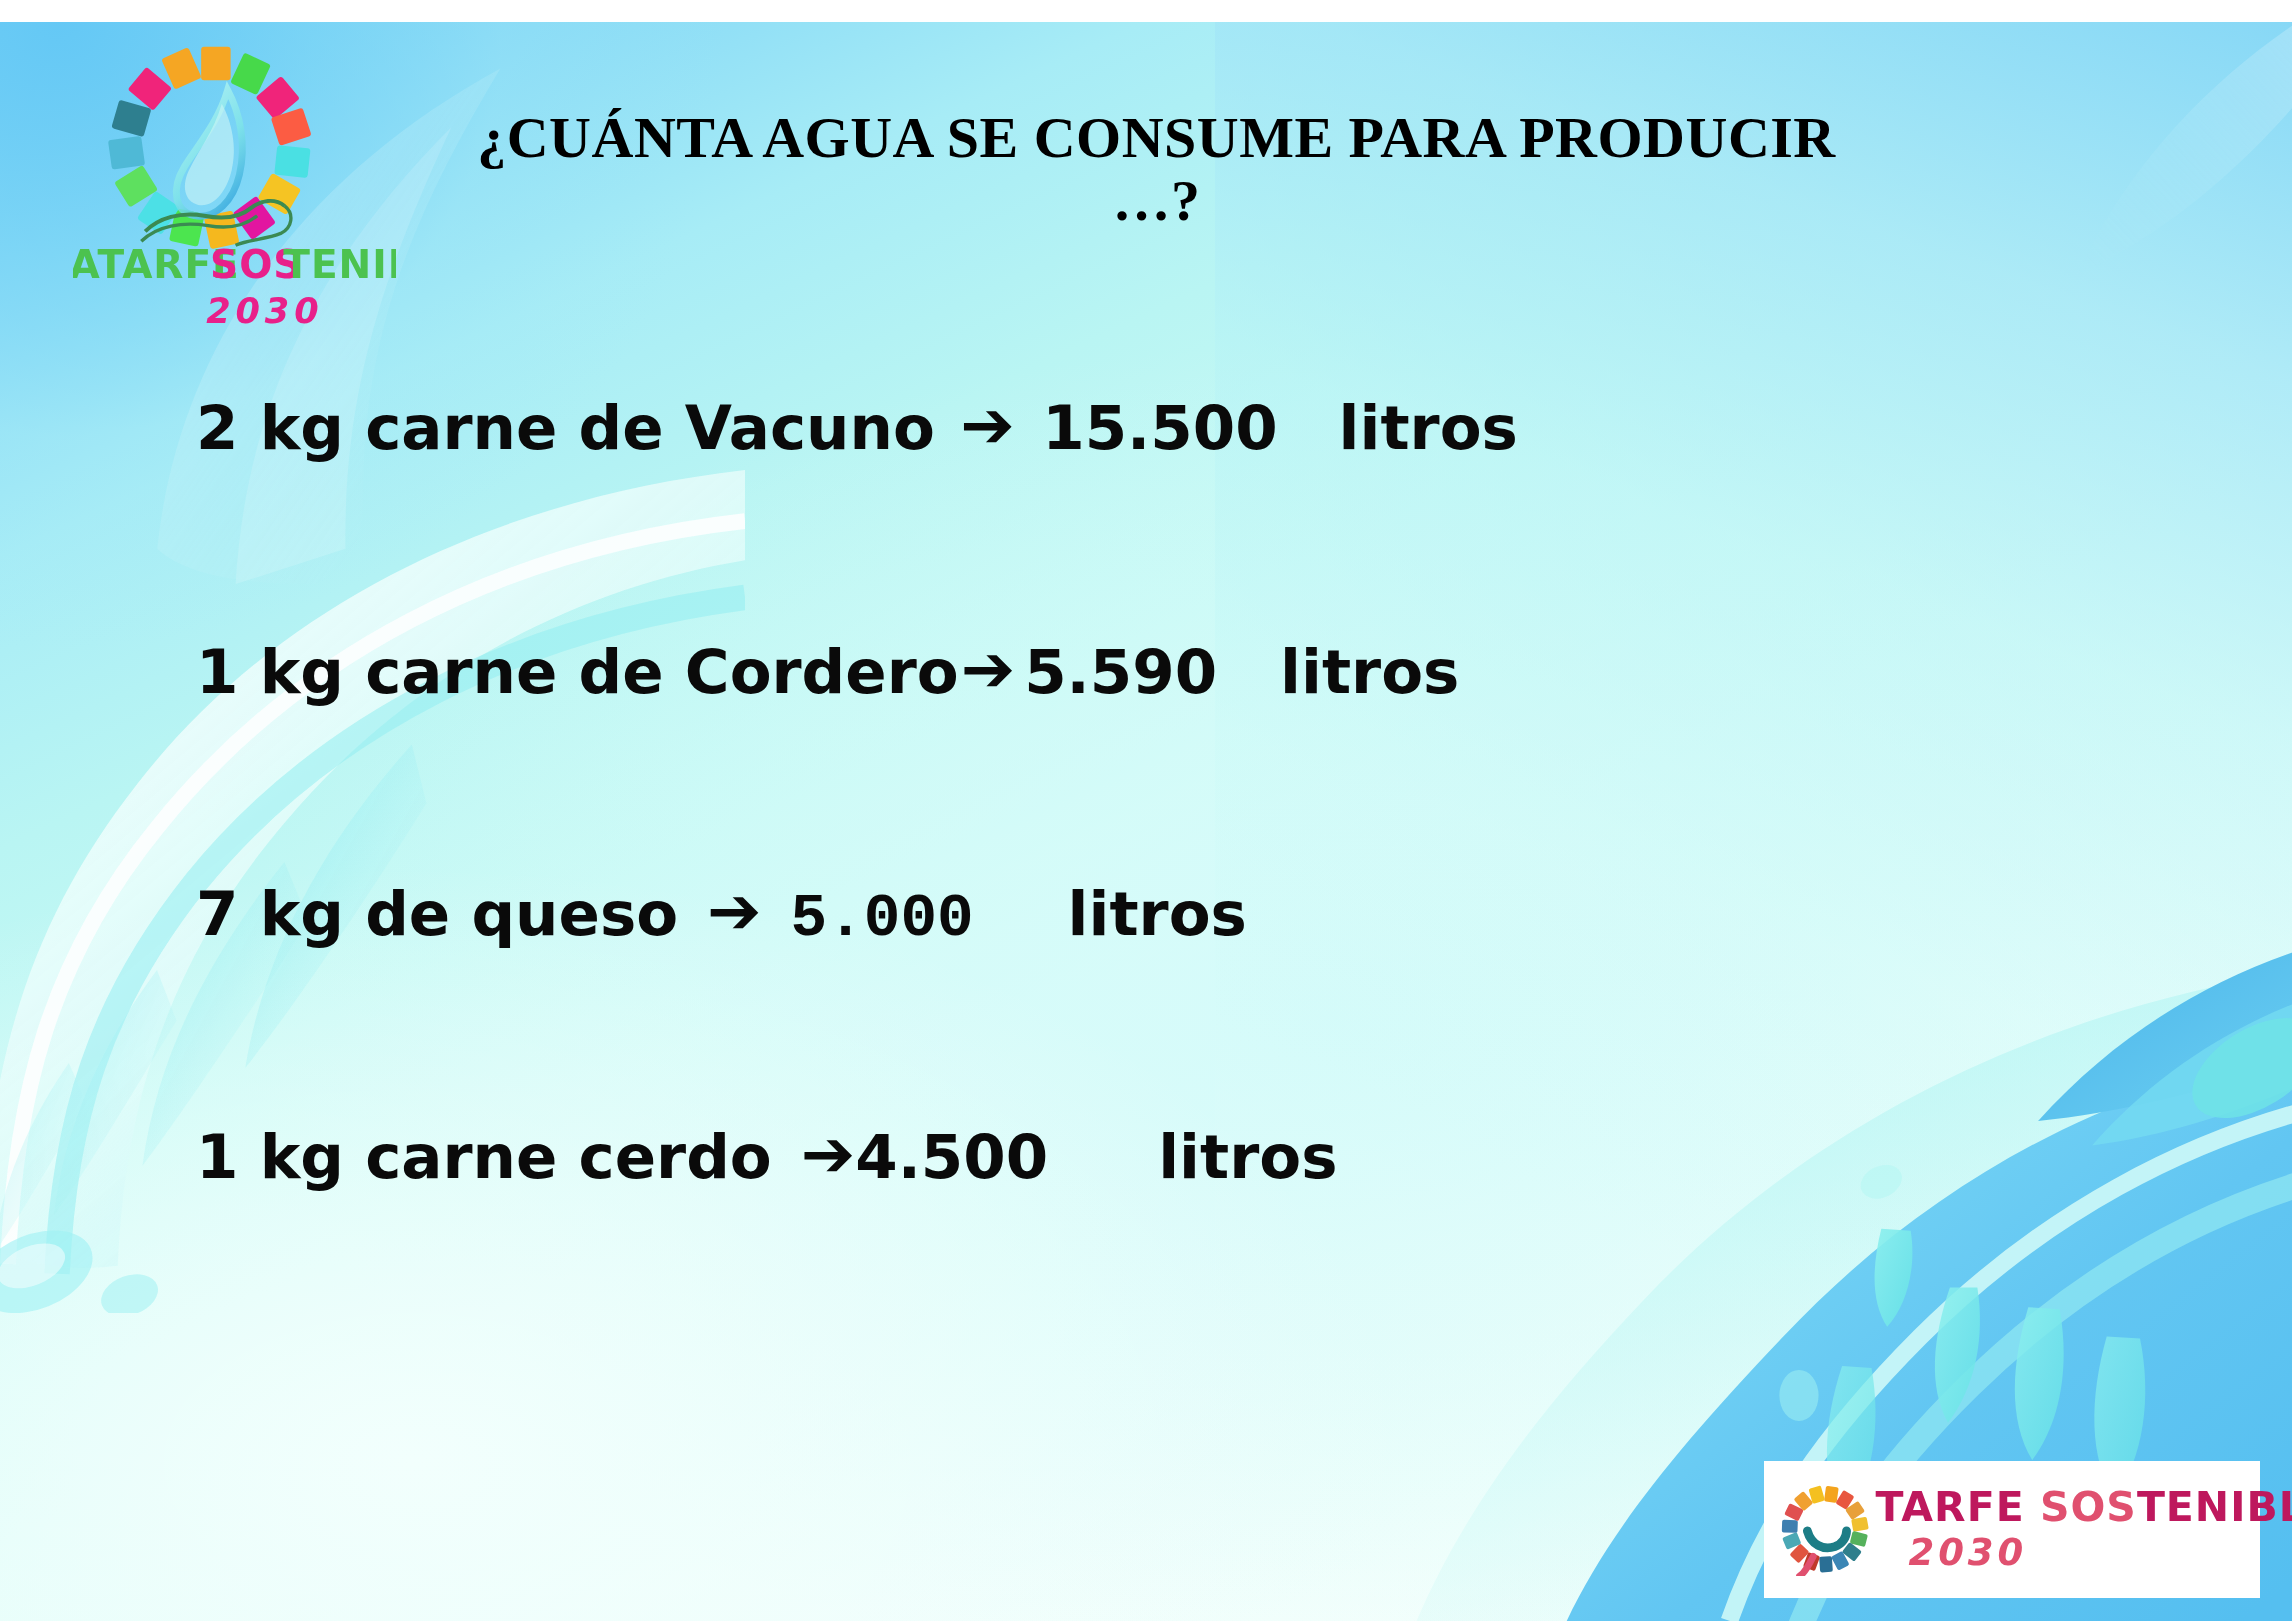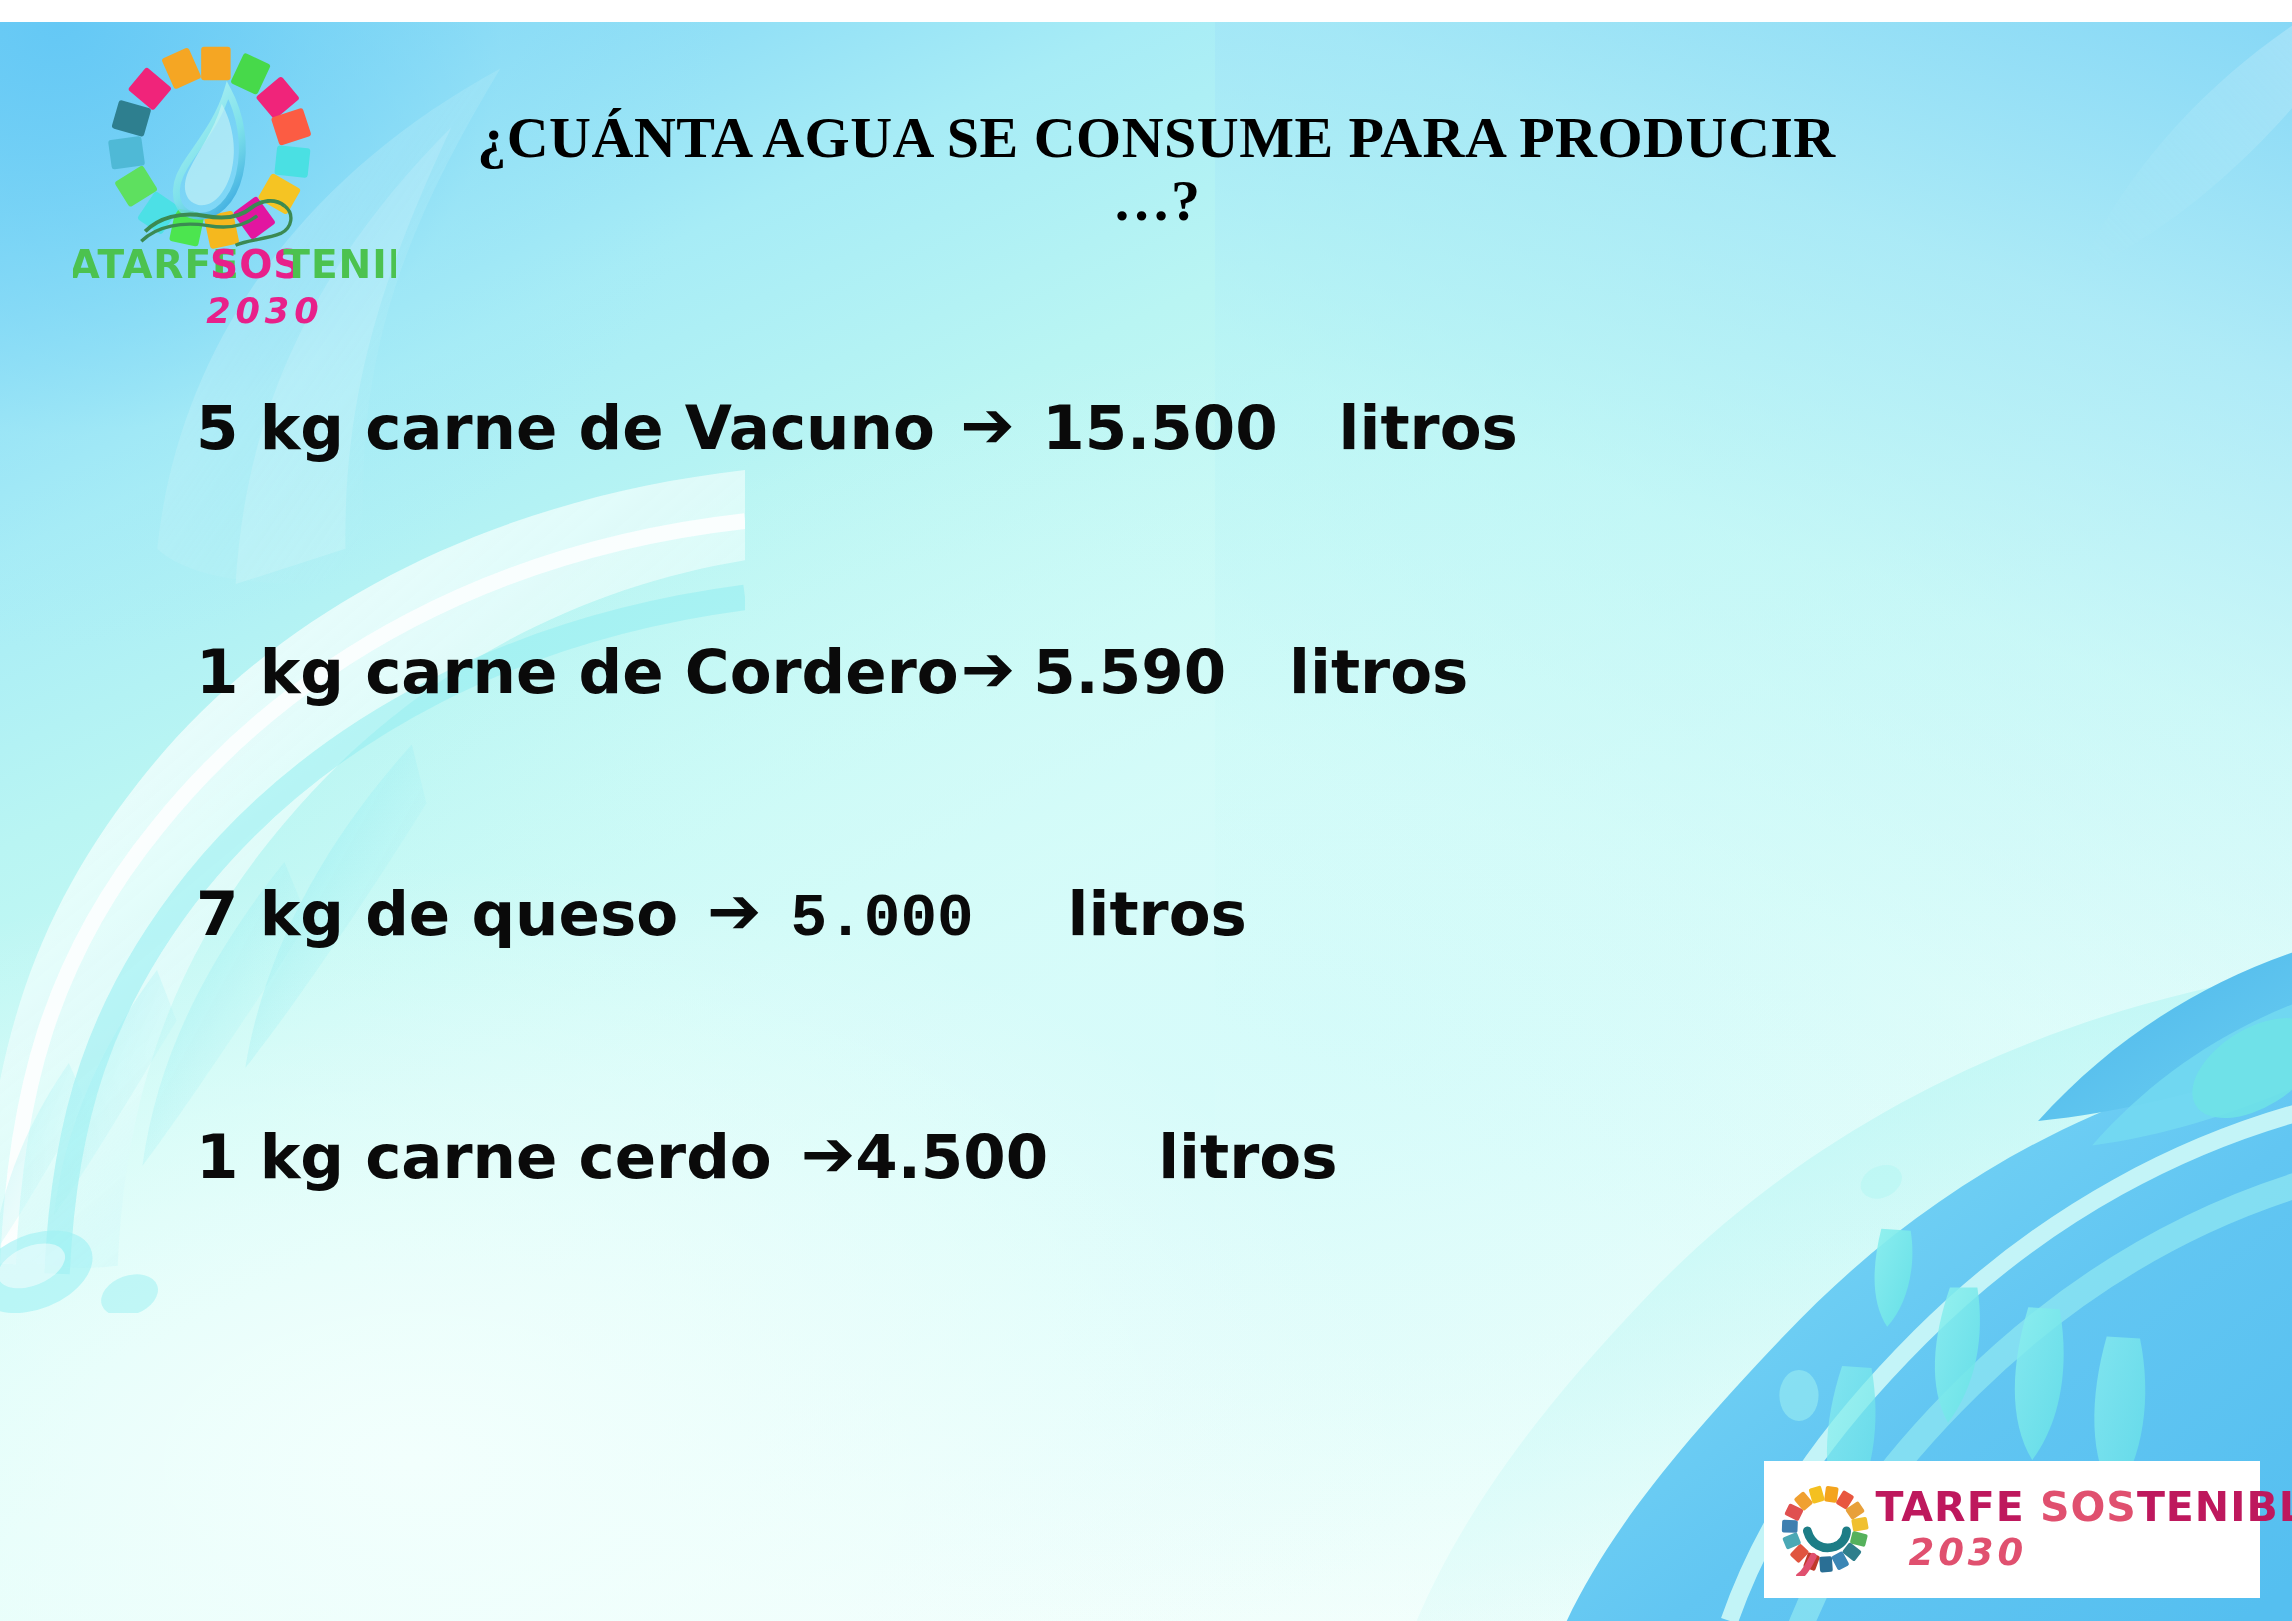--- a/index.html
+++ b/index.html
@@ -336,30 +336,30 @@
   </div>
 
   <div id="title">
     <div>¿CUÁNTA AGUA SE CONSUME PARA PRODUCIR</div>
     <div>…?</div>
   </div>
 
   <div id="body-lines">
 
     <div class="line r0">
-      <span class="label">5 kg carne de Vacuno</span>
+      <span class="label">2 kg carne de Vacuno</span>
       <span class="arrow" style="margin-left:25.5px;">➔</span>
       <span class="value" style="margin-left:27.4px;">15.500</span>
       <span class="unit" style="margin-left:61px;">litros</span>
     </div>
 
     <div class="line r1">
       <span class="label">1 kg carne de Cordero</span>
       <span class="arrow" style="margin-left:2px;">➔</span>
-      <span class="value" style="margin-left:18px;">5.590</span>
+      <span class="value" style="margin-left:9px;">5.590</span>
       <span class="unit" style="margin-left:63px;">litros</span>
     </div>
 
     <div class="line r2">
       <span class="label">7 kg de queso</span>
       <span class="arrow" style="margin-left:29px;">➔</span>
       <span class="value" style="margin-left:29px;font-family:Liberation Mono, monospace;">5.000</span>
       <span class="unit" style="margin-left:94px;">litros</span>
     </div>
 

